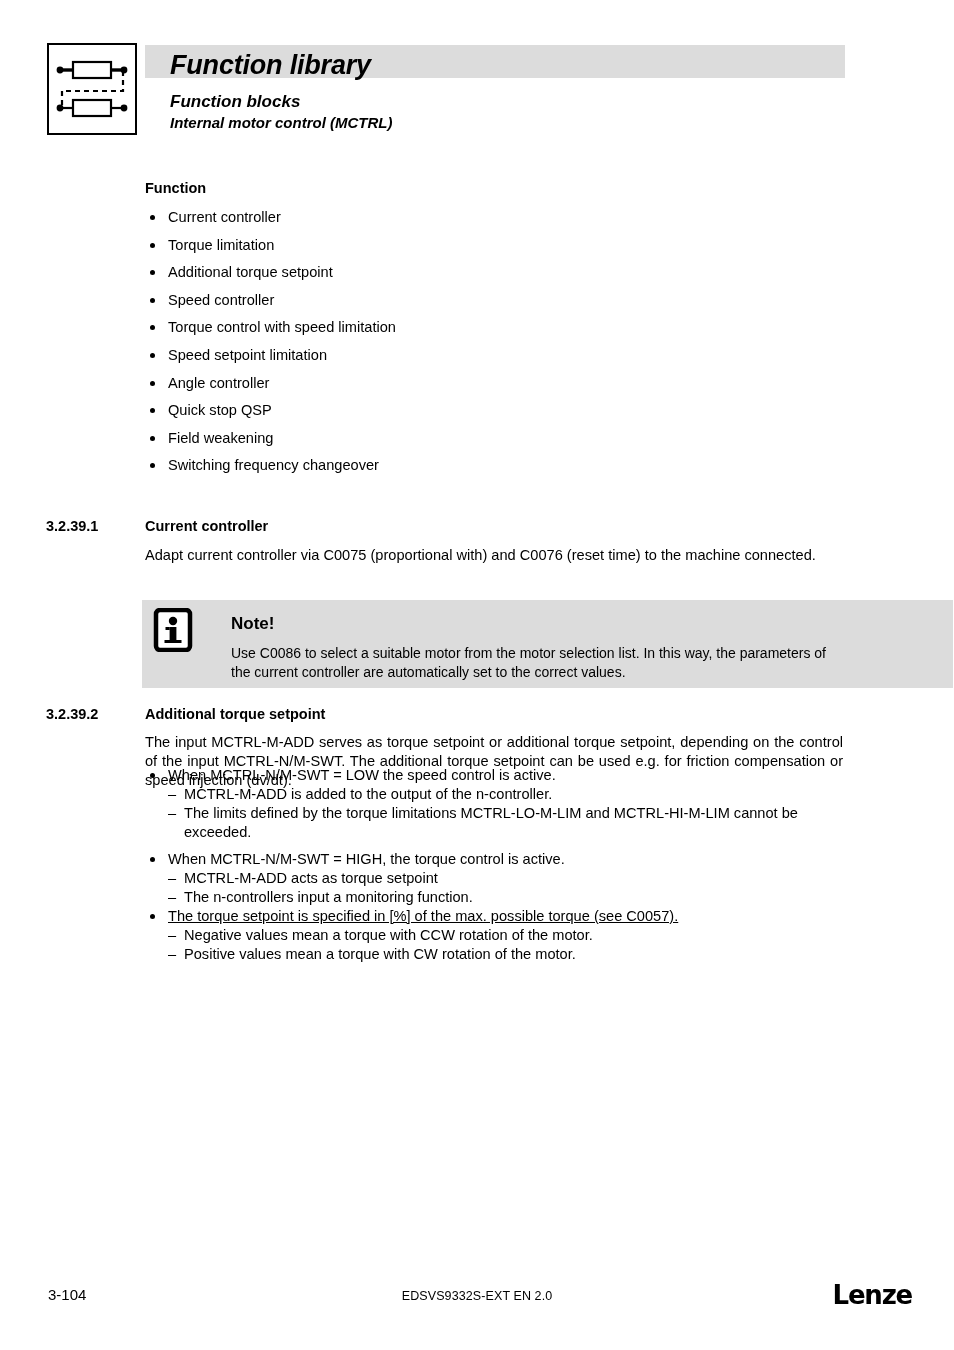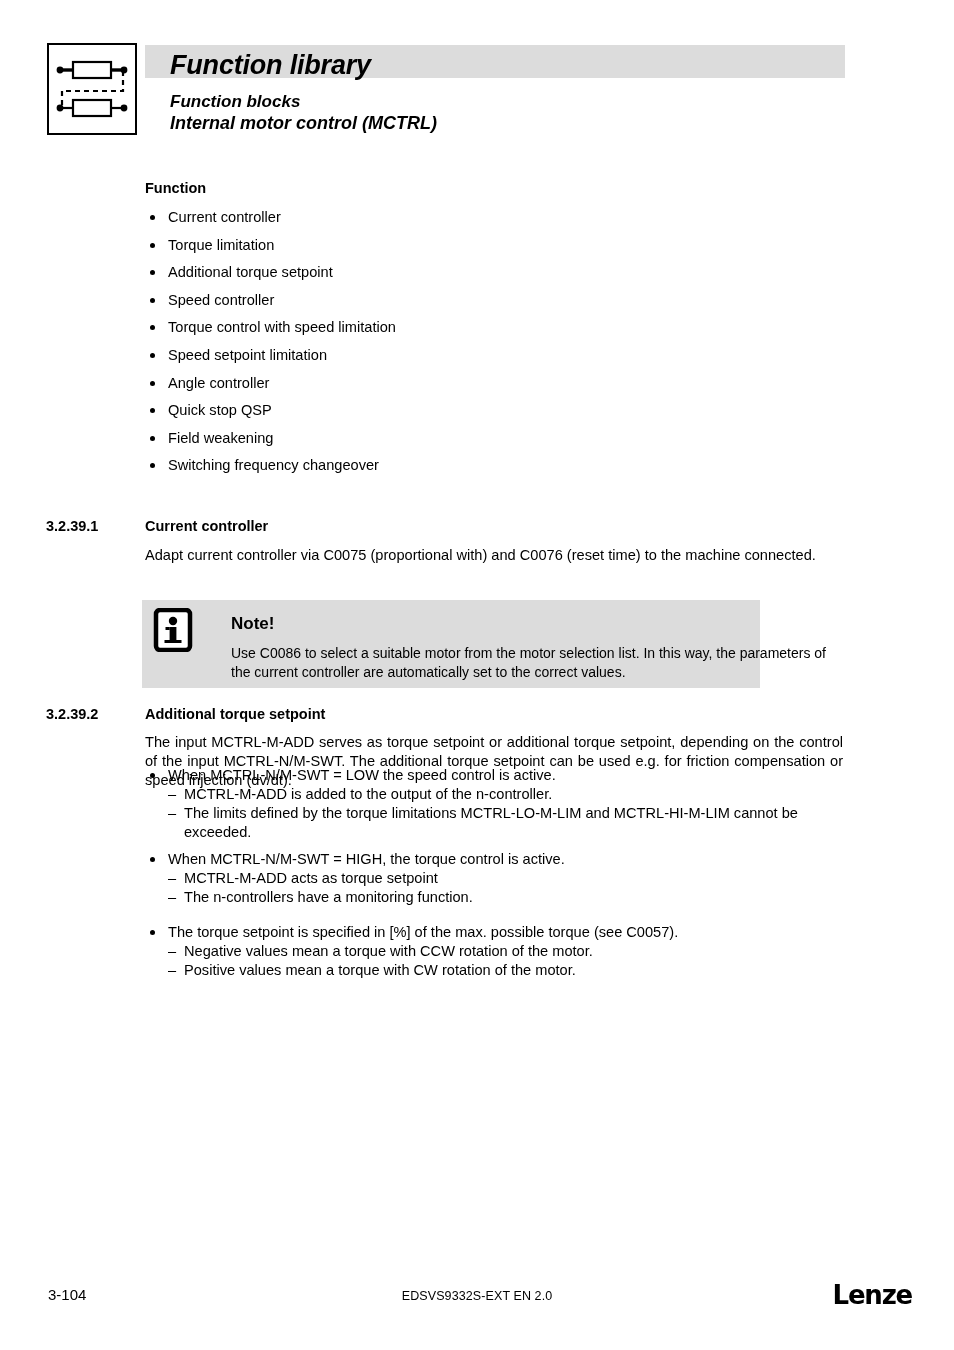--- a/index.html
+++ b/index.html
@@ -63,21 +63,21 @@
     font-weight: bold;
     font-style: italic;
     line-height: 20px;
     white-space: nowrap;
     text-align: center;
   }
   .header-sub2 {
     position: absolute;
     left: 170px;
     top: 115px;
-    font-size: 18px;
+    font-size: 15px;
     font-weight: bold;
     font-style: italic;
     line-height: 16px;
     white-space: nowrap;
   }
 
   
   .content {
     position: absolute;
     left: 0;
@@ -144,21 +144,21 @@
   }
 
   
   .fnlist .b-item { margin-bottom: 8.6px; }
 
   
   .note-box {
     position: absolute;
     left: 142px;
     top: 600px;
-    width: 618px;
+    width: 811px;
     height: 88px;
     background: #dcdcdc;
   }
   .note-icon {
     position: absolute;
     left: 11px;
     top: 8px;
     width: 40px;
     height: 44px;
   }
@@ -298,24 +298,24 @@
     <div class="b-item" style="margin-top:8px;">
       <span class="dot"></span>
       <span>When MCTRL-N/M-SWT = HIGH, the torque control is active.</span>
     </div>
     <div class="s-item">
       <span class="dash">–</span>
       <span>MCTRL-M-ADD acts as torque setpoint</span>
     </div>
     <div class="s-item">
       <span class="dash">–</span>
-      <span>The n-controllers have a monitoring function.</span>
-    </div>
-
-    <div class="b-item" style="margin-top:16px;">
+      <span>The n-controllers input a monitoring function.</span>
+    </div>
+
+    <div class="b-item" style="margin-top:0;text-decoration:underline;">
       <span class="dot"></span>
       <span>The torque setpoint is specified in [%] of the max. possible torque (see C0057).</span>
     </div>
     <div class="s-item">
       <span class="dash">–</span>
       <span>Negative values mean a torque with CCW rotation of the motor.</span>
     </div>
     <div class="s-item">
       <span class="dash">–</span>
       <span>Positive values mean a torque with CW rotation of the motor.</span>

